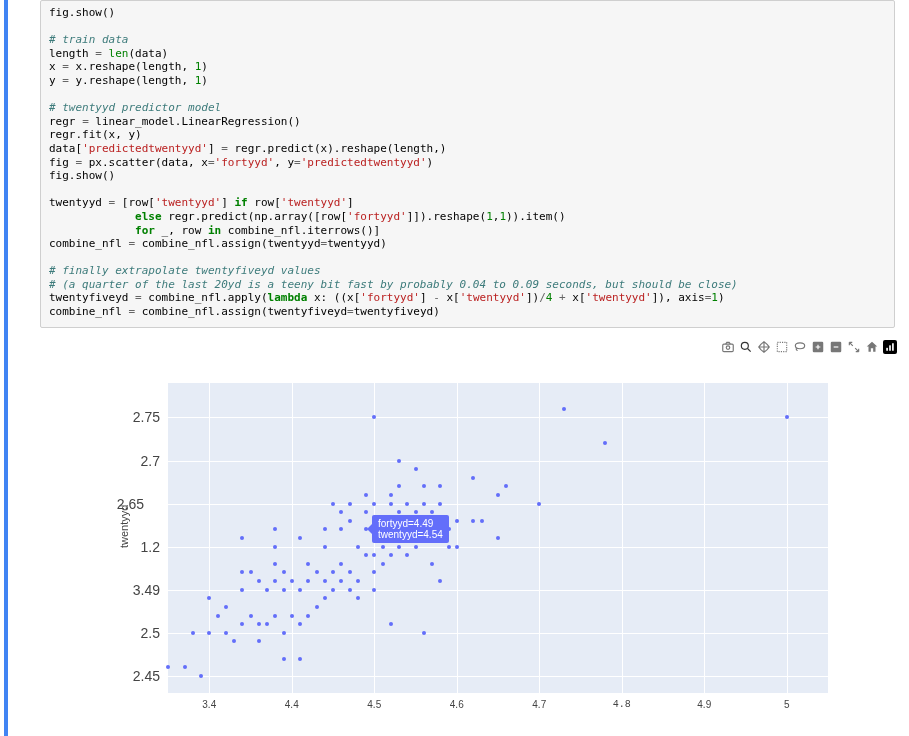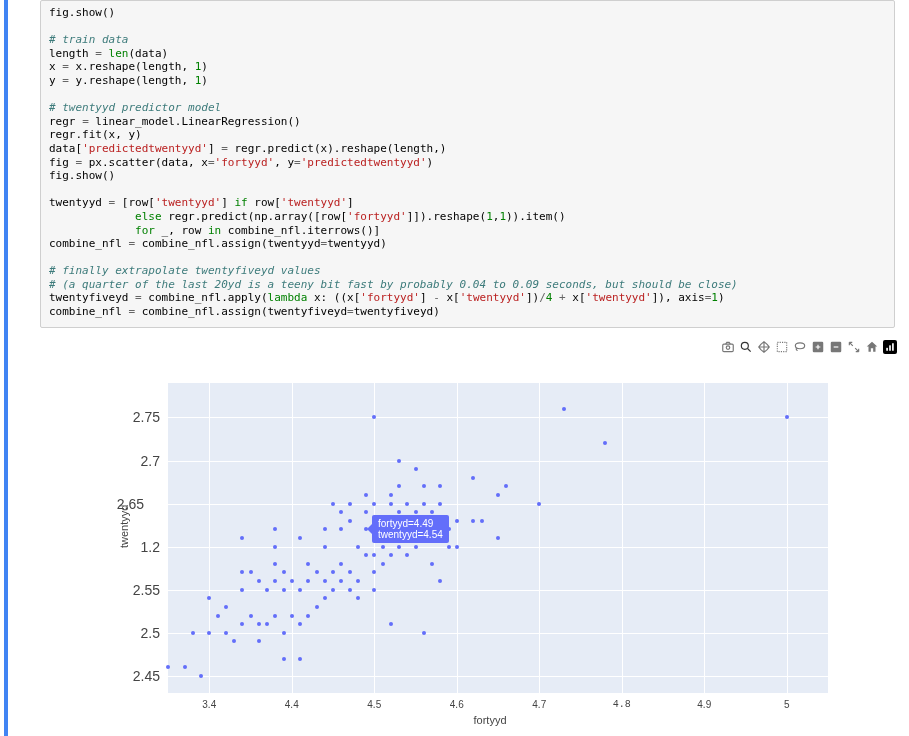--- a/index.html
+++ b/index.html
@@ -5,21 +5,21 @@
 html,body{margin:0;padding:0;background:#fff;font-family:Helvetica,Arial,sans-serif;font-size:11px;color:#000}
 .page{width:909px;height:736px;position:relative}
 .left-rail{position:absolute;left:4px;top:0;width:4px;height:736px;background:#4184f3}
 .cell{position:absolute;left:40px;top:0;width:855px}
 .code-block{border:1px solid #cfcfcf;border-radius:2px;background:#f6f6f6;font-family:Menlo,Consolas,"DejaVu Sans Mono",monospace;font-size:11px;line-height:13.6px;padding:5px 8px 8px 8px;white-space:pre;overflow:hidden}
 .tok-cmt{color:#3d7b7b;font-style:italic}
 .tok-op{color:#666}
 .tok-builtin{color:#008000}
 .tok-num{color:#008000}
 .tok-str{color:#ba2121}
-.tok-kw{color:#008000;font-weight:normal}
+.tok-kw{color:#008000;font-weight:bold}
 .toolbar{position:absolute;right:12px;top:340px;display:flex;align-items:center;gap:4px}
 .toolbar .tbtn{width:14px;height:14px;display:flex;align-items:center;justify-content:center;color:#777;font-size:12px}
 .toolbar .tbtn.magnify{color:#333}
 .toolbar .plotly-badge{width:14px;height:14px;background:#000;border-radius:2px;display:flex;align-items:center;justify-content:center;color:#fff;font-size:9px;font-weight:bold}
 
 .chart-wrap{position:absolute;left:100px;top:375px;width:780px;height:360px}
 .plot-area{position:absolute;left:68px;top:8px;width:660px;height:310px;background:#e6ecf6}
 .grid-v,.grid-h{position:absolute;background:#fff}
 .grid-v{top:0;bottom:0;width:1px}
 .grid-h{left:0;right:0;height:1px}
@@ -252,31 +252,30 @@
         <div class="pt" style="left: 371.25px; top: 120.556px;"></div>
         <div class="pt" style="left: 396px; top: 25.8333px;"></div>
         <div class="pt" style="left: 437.25px; top: 60.2778px;"></div>
         <div class="pt" style="left: 618.75px; top: 34.4444px;"></div>
         <div class="hover" style="left: 204px; top: 132.389px;">
           <div class="arrow"></div>
           <div>fortyyd=4.49</div>
           <div>twentyyd=4.54</div>
         </div>
       </div>
-    <div id="xlabel" class="xlabel">fortyyd</div>
     <div id="ylabel" class="ylabel">twentyyd</div>
   <div class="tick-x" style="left: 109.25px;">3.4</div>
       <div class="tick-x" style="left: 191.75px;">4.4</div>
       <div class="tick-x" style="left: 274.25px;">4.5</div>
       <div class="tick-x" style="left: 356.75px;">4.6</div>
       <div class="tick-x" style="left: 439.25px;">4.7</div>
       <div class="tick-x" style="left: 521.75px; font-family: Liberation Mono, monospace;">4.8</div>
       <div class="tick-x" style="left: 604.25px;">4.9</div>
       <div class="tick-x" style="left: 686.75px;">5</div>
       <div class="tick-y" style="left: 60px; top: 300.778px;">2.45</div>
       <div class="tick-y" style="left: 60px; top: 257.722px;">2.5</div>
-      <div class="tick-y" style="left: 60px; top: 214.667px;">2.55</div>
+      <div class="tick-y" style="left: 60px; top: 214.667px;">3.49</div>
       <div class="tick-y" style="left: 60px; top: 171.611px;">1.2</div>
       <div class="tick-y" style="left: 44px; top: 128.556px;">2.65</div>
       <div class="tick-y" style="left: 60px; top: 85.5px;">2.7</div>
       <div class="tick-y" style="left: 60px; top: 42.4444px;">2.75</div>
     </div>
 </div>
 
 </body></html>

